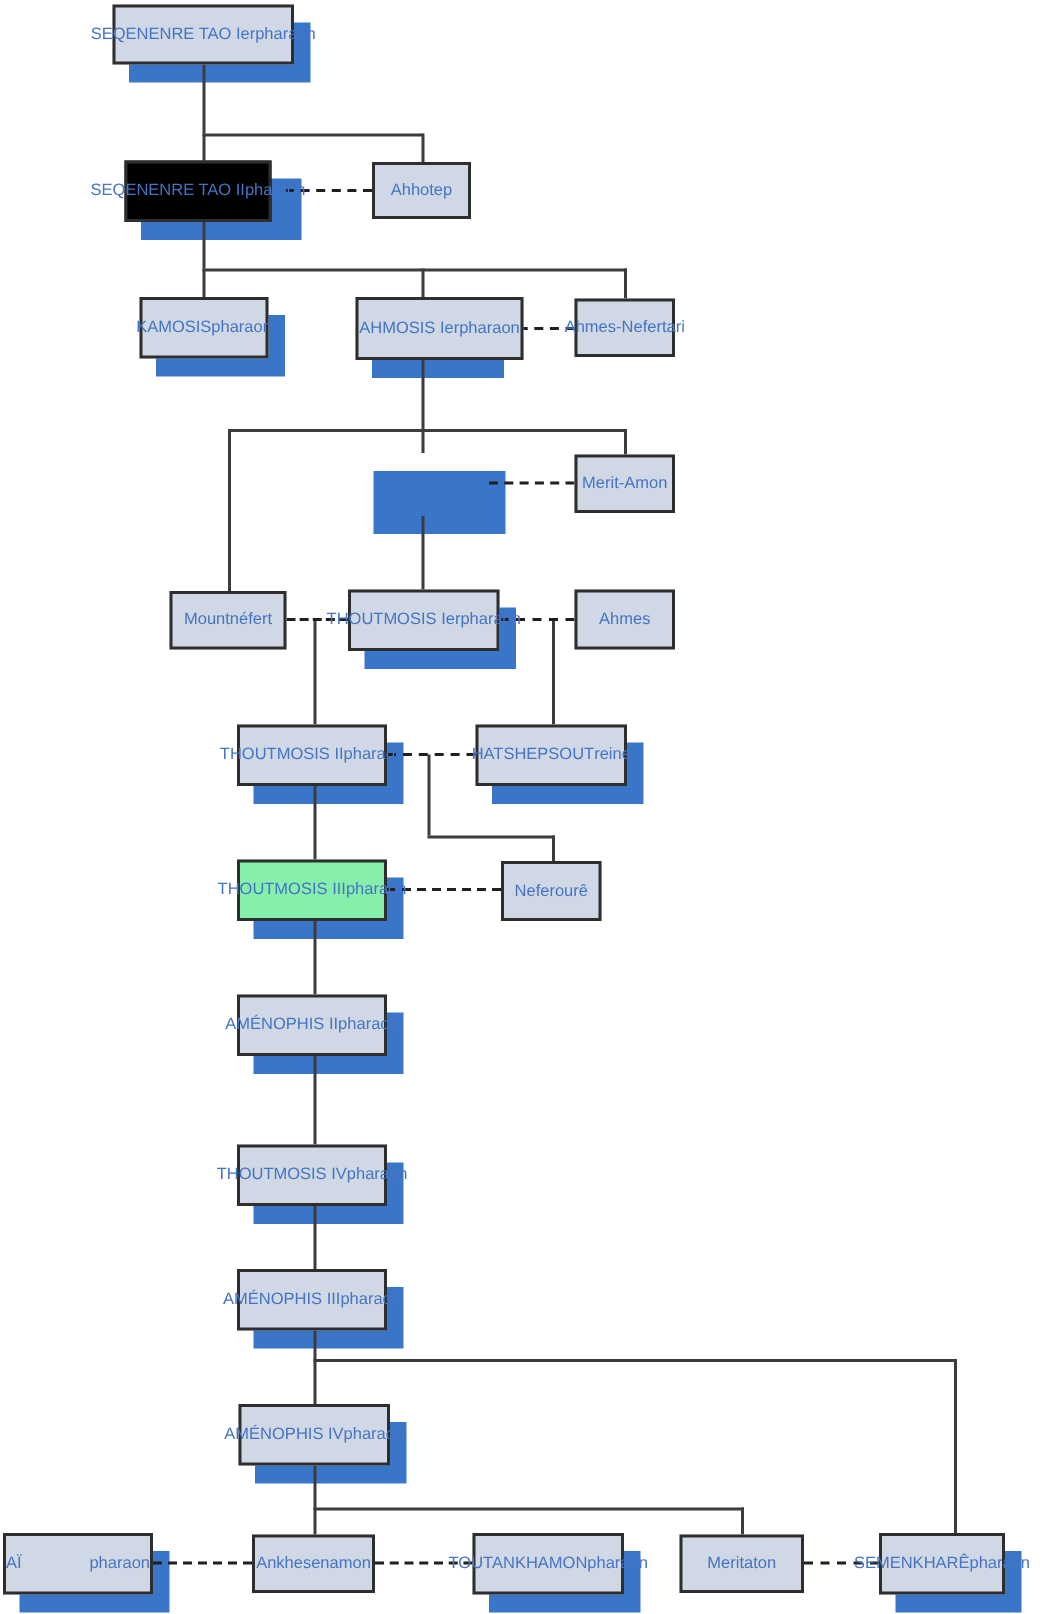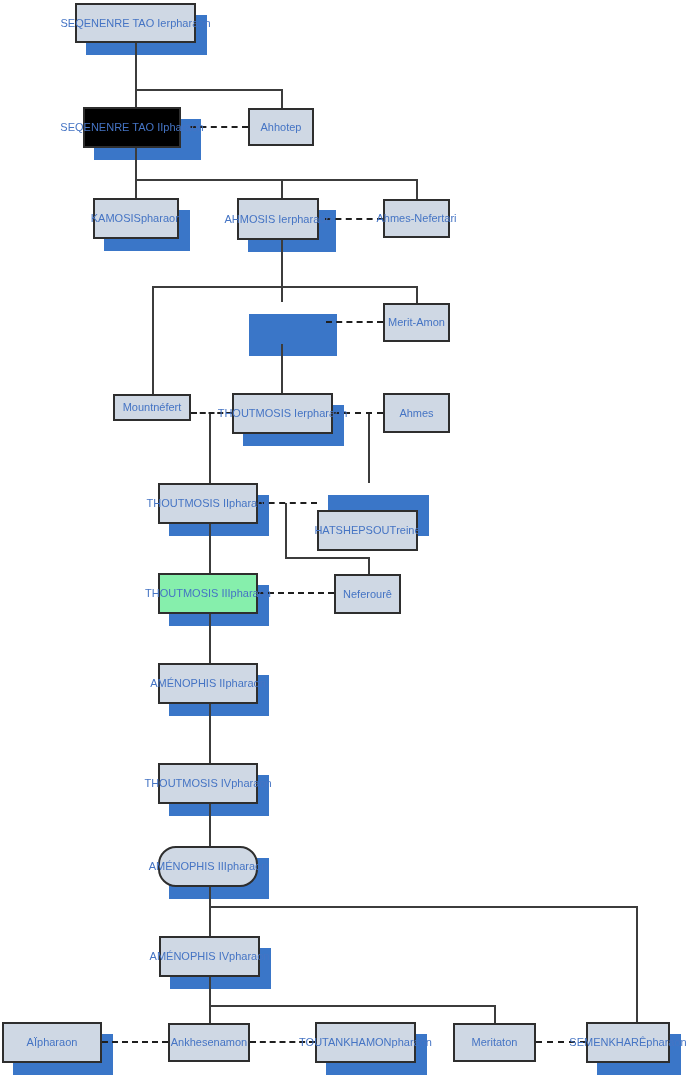--- a/index.html
+++ b/index.html
@@ -99,73 +99,73 @@
       <span>SEQENENRE TAO II</span>
       <span>pharaon</span>
     </div>
     <div class="node" style="left: 248px; top: 108px; width: 66px; height: 38px; background: rgb(207, 216, 228); border-color: rgb(46, 46, 46); color: rgb(69, 116, 196);">
       <span>Ahhotep</span>
     </div>
     <div class="node" style="left: 93px; top: 198px; width: 86px; height: 41px; background: rgb(207, 216, 228); border-color: rgb(46, 46, 46); color: rgb(69, 116, 196);">
       <span>KAMOSIS</span>
       <span>pharaon</span>
     </div>
-    <div class="node" style="left: 237px; top: 198px; width: 82px; height: 42px; background: rgb(207, 216, 228); border-color: rgb(46, 46, 46); color: rgb(69, 116, 196);">
+    <div class="node" style="left: 237px; top: 198px; width: 112px; height: 42px; background: rgb(207, 216, 228); border-color: rgb(46, 46, 46); color: rgb(69, 116, 196);">
       <span>AHMOSIS Ier</span>
       <span>pharaon</span>
     </div>
     <div class="node" style="left: 383px; top: 199px; width: 67px; height: 39px; background: rgb(207, 216, 228); border-color: rgb(46, 46, 46); color: rgb(69, 116, 196);">
       <span>Ahmes-</span>
       <span>Nefertari</span>
     </div>
     <div class="node" style="left: 383px; top: 303px; width: 67px; height: 39px; background: rgb(207, 216, 228); border-color: rgb(46, 46, 46); color: rgb(69, 116, 196);">
       <span>Merit-Amon</span>
     </div>
-    <div class="node" style="left: 113px; top: 394px; width: 78px; height: 27px; background: rgb(207, 216, 228); border-color: rgb(46, 46, 46); color: rgb(69, 116, 196);">
+    <div class="node" style="left: 113px; top: 394px; width: 78px; height: 39px; background: rgb(207, 216, 228); border-color: rgb(46, 46, 46); color: rgb(69, 116, 196);">
       <span>Mountnéfert</span>
     </div>
     <div class="node" style="left: 232px; top: 393px; width: 101px; height: 41px; background: rgb(207, 216, 228); border-color: rgb(46, 46, 46); color: rgb(69, 116, 196);">
       <span>THOUTMOSIS Ier</span>
       <span>pharaon</span>
     </div>
     <div class="node" style="left: 383px; top: 393px; width: 67px; height: 40px; background: rgb(207, 216, 228); border-color: rgb(46, 46, 46); color: rgb(69, 116, 196);">
       <span>Ahmes</span>
     </div>
     <div class="node" style="left: 158px; top: 483px; width: 100px; height: 41px; background: rgb(207, 216, 228); border-color: rgb(46, 46, 46); color: rgb(69, 116, 196);">
       <span>THOUTMOSIS II</span>
       <span>pharaon</span>
     </div>
-    <div class="node" style="left: 317px; top: 510px; width: 101px; height: 41px; background: rgb(207, 216, 228); border-color: rgb(46, 46, 46); color: rgb(69, 116, 196);">
+    <div class="node" style="left: 317px; top: 483px; width: 101px; height: 41px; background: rgb(207, 216, 228); border-color: rgb(46, 46, 46); color: rgb(69, 116, 196);">
       <span>HATSHEPSOUT</span>
       <span>reine</span>
     </div>
     <div class="node" style="left: 158px; top: 573px; width: 100px; height: 41px; background: #86efac; border-color: rgb(46, 46, 46); color: rgb(69, 116, 196);">
       <span>THOUTMOSIS III</span>
       <span>pharaon</span>
     </div>
     <div class="node" style="left: 334px; top: 574px; width: 67px; height: 40px; background: rgb(207, 216, 228); border-color: rgb(46, 46, 46); color: rgb(69, 116, 196);">
       <span>Neferourê</span>
     </div>
     <div class="node" style="left: 158px; top: 663px; width: 100px; height: 41px; background: rgb(207, 216, 228); border-color: rgb(46, 46, 46); color: rgb(69, 116, 196);">
       <span>AMÉNOPHIS II</span>
       <span>pharaon</span>
     </div>
     <div class="node" style="left: 158px; top: 763px; width: 100px; height: 41px; background: rgb(207, 216, 228); border-color: rgb(46, 46, 46); color: rgb(69, 116, 196);">
       <span>THOUTMOSIS IV</span>
       <span>pharaon</span>
     </div>
-    <div class="node" style="left: 158px; top: 846px; width: 100px; height: 41px; background: rgb(207, 216, 228); border-color: rgb(46, 46, 46); color: rgb(69, 116, 196); border-radius: 18px;">
+    <div class="node" style="left: 158px; top: 846px; width: 100px; height: 41px; background: rgb(207, 216, 228); border-color: rgb(46, 46, 46); color: rgb(69, 116, 196);">
       <span>AMÉNOPHIS III</span>
       <span>pharaon</span>
     </div>
     <div class="node" style="left: 159px; top: 936px; width: 101px; height: 41px; background: rgb(207, 216, 228); border-color: rgb(46, 46, 46); color: rgb(69, 116, 196);">
       <span>AMÉNOPHIS IV</span>
       <span>pharaon</span>
     </div>
-    <div class="node" style="left: 2px; top: 1022px; width: 100px; height: 41px; background: rgb(207, 216, 228); border-color: rgb(46, 46, 46); color: rgb(69, 116, 196);">
+    <div class="node" style="left: 2px; top: 1022px; width: 100px; height: 41px; background: rgb(207, 216, 228); border-color: rgb(46, 46, 46); color: rgb(69, 116, 196); justify-content: space-between;">
       <span>AÏ</span>
       <span>pharaon</span>
     </div>
     <div class="node" style="left: 168px; top: 1023px; width: 82px; height: 39px; background: rgb(207, 216, 228); border-color: rgb(46, 46, 46); color: rgb(69, 116, 196);">
       <span>Ankhesenamon</span>
     </div>
     <div class="node" style="left: 315px; top: 1022px; width: 101px; height: 41px; background: rgb(207, 216, 228); border-color: rgb(46, 46, 46); color: rgb(69, 116, 196); align-items: center;">
       <span>TOUTANKHAMON</span>
       <span>pharaon</span>
     </div>

